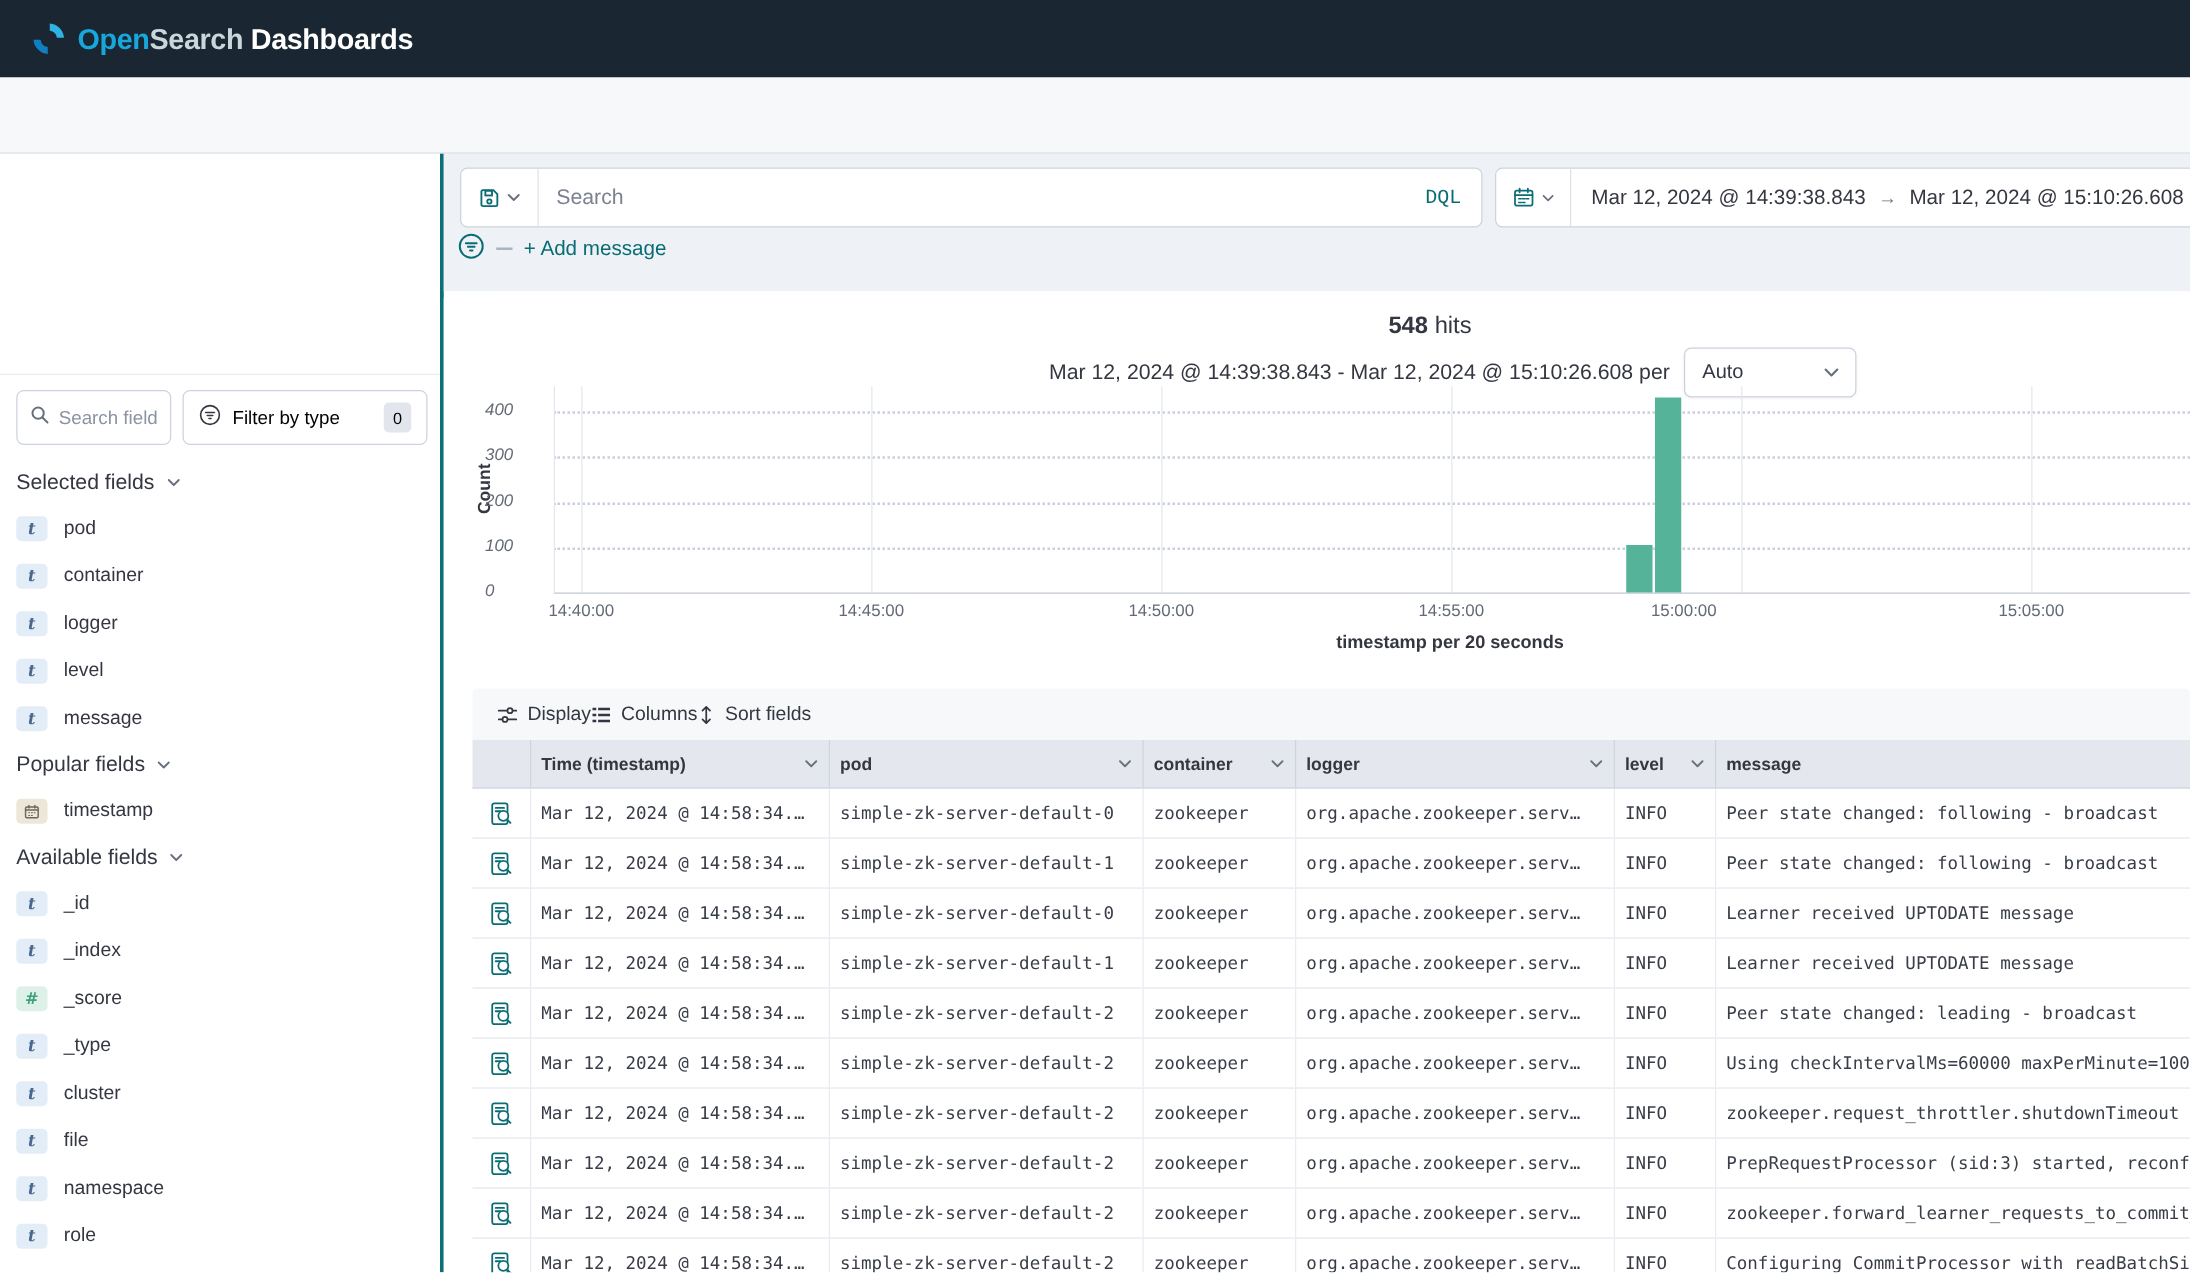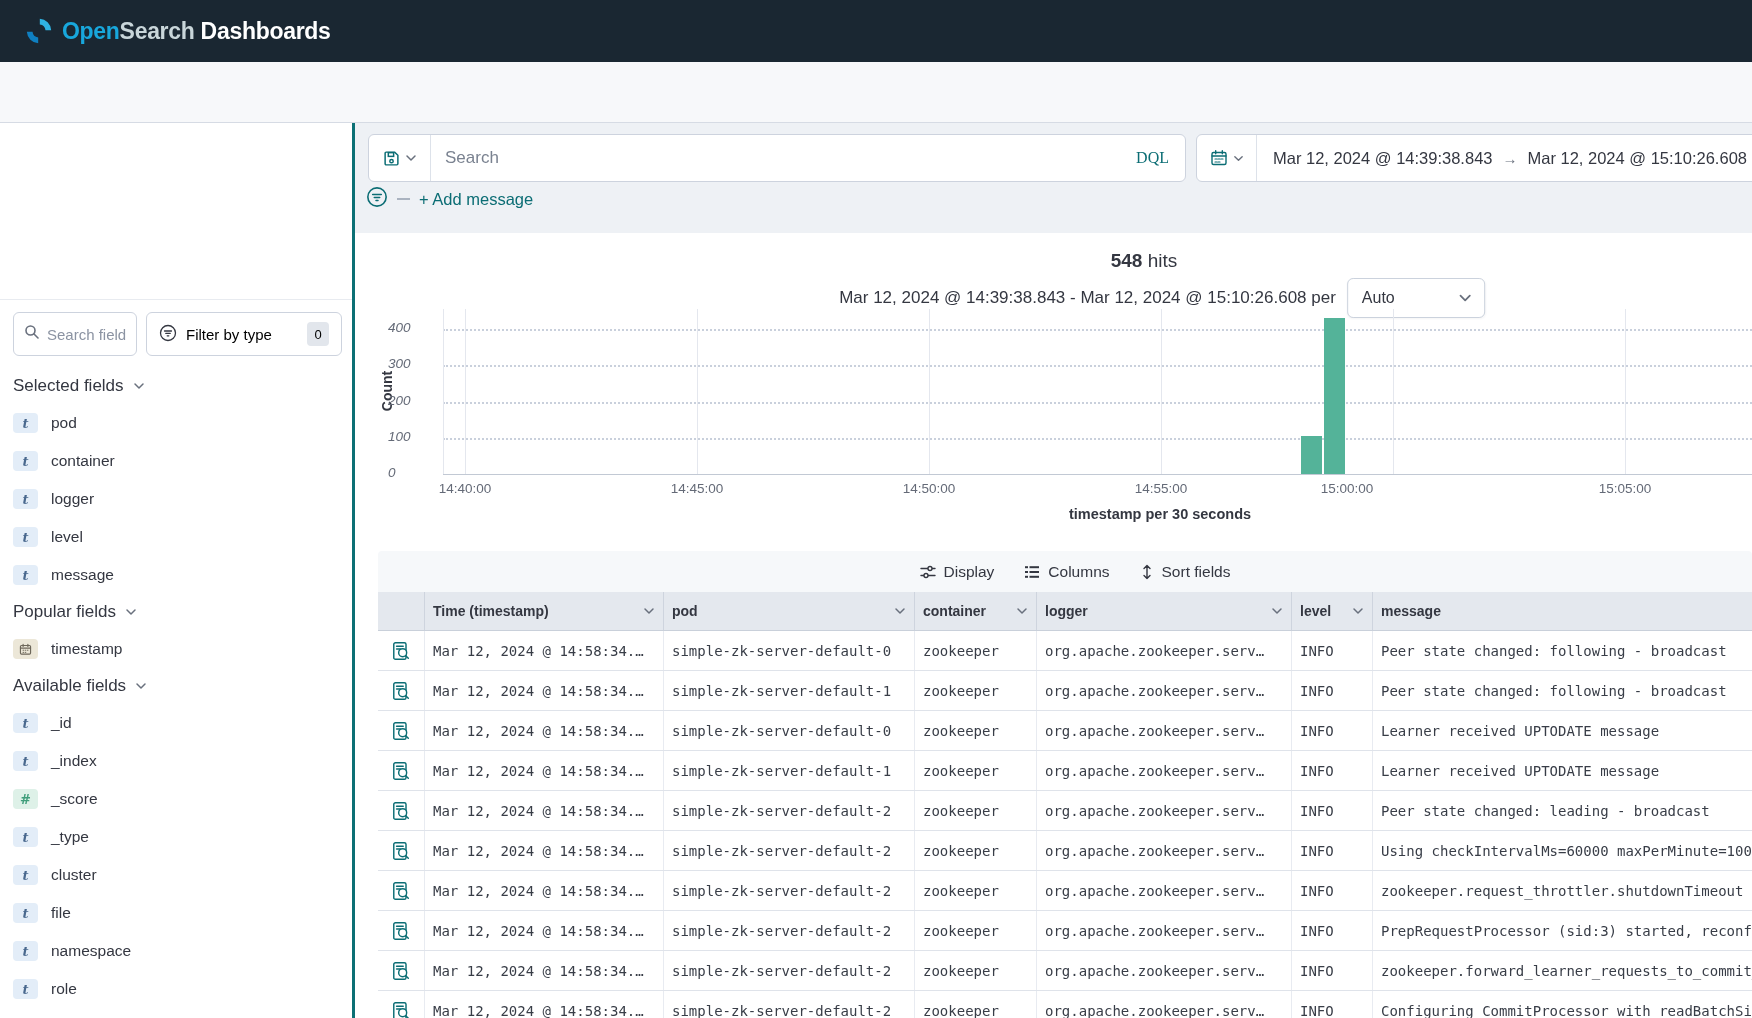--- a/index.html
+++ b/index.html
@@ -47,21 +47,21 @@
   .badge-date { background:#ece7d8; color:#6d675a; }
   .chev { color:#69707d; display:inline-flex; }
   
   #divider { position:absolute; left:352px; top:123px; width:3px; height:895px; background:#0c7075; }
   
   #band { position:absolute; left:355px; top:123px; width:1397px; height:110px; background:#eef1f5; }
   #querybox { position:absolute; left:368px; top:134px; width:818px; height:48px; background:#fff; border:1px solid #cdd3de; border-radius:6px; display:flex; align-items:center; }
   #saved-query-btn { width:62px; height:100%; border:none; border-right:1px solid #dde2ea; background:none; cursor:pointer; display:flex; align-items:center; justify-content:center; gap:5px; color:#0b6d74; }
   #search-input { flex:1; border:none; outline:none; font-size:17px; padding:0 14px; color:#343741; font-family:inherit; background:transparent; }
   #search-input::placeholder { color:#7a8290; }
-  #dql-btn { border:none; background:none; color:#0b6d74; font-size:16px; padding:0 16px; cursor:pointer; font-family:Liberation Serif, serif; }
+  #dql-btn { border:none; background:none; color:#0b6d74; font-size:16px; padding:0 16px; cursor:pointer; font-family:Liberation Mono, monospace; }
   #datebox { position:absolute; left:1196px; top:134px; width:566px; height:48px; background:#fff; border:1px solid #cdd3de; border-radius:6px; display:flex; align-items:center; }
   #date-toggle { width:60px; height:100%; border:none; border-right:1px solid #dde2ea; background:none; cursor:pointer; display:flex; align-items:center; justify-content:center; gap:5px; color:#0b6d74; }
   #date-range { display:flex; align-items:center; gap:10px; font-size:16.5px; padding-left:16px; white-space:nowrap; }
   #date-arrow { color:#69707d; font-size:15px; }
   
   #filterrow { position:absolute; left:366px; top:186px; height:26px; display:flex; align-items:center; gap:9px; }
   #filter-dash { width:13px; height:2px; background:#aab3c0; }
   #add-filter { background:none; border:none; color:#0b6d74; font-size:16.5px; cursor:pointer; font-family:inherit; }
   
   #panel { position:absolute; left:355px; top:233px; width:1397px; height:785px; background:#fff; border-radius:6px 6px 0 0; }
@@ -75,21 +75,21 @@
   .grid-h { position:absolute; left:85px; right:0; height:0; }
   .grid-h.dot { border-top:2px dotted #c9d0dc; }
   .grid-h.solid { border-top:1px solid #c2c9d4; }
   .grid-v { position:absolute; top:14px; height:165px; width:1px; background:#e4e7ee; }
   .ytick { position:absolute; width:44px; font-size:13.5px; color:#646a77;font-style:italic; }
   .xtick { position:absolute; width:90px; text-align:center; font-size:13.5px; color:#646a77; top:186px; }
   .bar { position:absolute; background:#54b399; cursor:pointer; }
   #count-label { position:absolute; left:-50px; top:87px; width:160px; height:18px; text-align:center; transform:rotate(-90deg); font-weight:700; font-size:14px; color:#343741; }
   #x-axis-title { position:absolute; left:602px; top:211px; width:400px; text-align:center; font-weight:700; font-size:14.5px; color:#343741; }
   
-  #grid-toolbar { position:absolute; left:378px; top:551px; width:1374px; height:41px; background:#f6f8fa; display:flex; align-items:center; gap:30px; padding-left:20px; border-radius:4px 4px 0 0;justify-content:center; }
+  #grid-toolbar { position:absolute; left:378px; top:551px; width:1374px; height:41px; background:#f6f8fa; display:flex; align-items:center; padding-left:20px; border-radius:4px 4px 0 0; }
   .tb-btn { background:none; border:none; cursor:pointer; display:flex; align-items:center; gap:8px; font-size:15.5px; color:#343741; font-family:inherit; }
   .tb-ic { color:#343741; display:inline-flex; }
   
   #grid { position:absolute; left:378px; top:592px; width:1374px; }
   .g-head { display:flex; height:39px; background:#e4e8ee; border-bottom:1px solid #c9d0da; }
   .g-th { display:flex; align-items:center; justify-content:space-between; padding:0 8px; font-size:14px; font-weight:700; border-right:1px solid #ced4de; overflow:hidden; white-space:nowrap; cursor:pointer; }
   .g-th:last-child { border-right:none; }
   .g-row { display:flex; height:40px; border-bottom:1px solid #dfe3ea; background:#fff; }
   .g-td { display:flex; align-items:center; padding:0 8px; font-family:"DejaVu Sans Mono","Liberation Mono",monospace; font-size:14px; color:#383d47; border-right:1px solid #e8ebf1; overflow:hidden; white-space:nowrap; }
   .g-td:last-child { border-right:none; }
@@ -320,21 +320,21 @@
       <span class="chev">
           <svg width="14" height="14" viewBox="0 0 12 12">
             <path d="M2 4l4 4 4-4" fill="none" stroke="currentColor" stroke-width="1.5" stroke-linecap="round" stroke-linejoin="round"></path>
           </svg>
         </span>
     </div>
   </div>
 
   <div id="chart-plot">
     <div id="count-label">Count</div>
-    <div id="x-axis-title">timestamp per 30 seconds</div>
+    <div id="x-axis-title">timestamp per 20 seconds</div>
   <div class="grid-h solid" style="top: 179px;"></div>
       <div class="ytick" style="left: 30px; top: 170px;">0</div>
       <div class="grid-h dot" style="top: 142.75px;"></div>
       <div class="ytick" style="left: 30px; top: 133.75px;">100</div>
       <div class="grid-h dot" style="top: 106.5px;"></div>
       <div class="ytick" style="left: 30px; top: 97.5px;">200</div>
       <div class="grid-h dot" style="top: 70.25px;"></div>
       <div class="ytick" style="left: 30px; top: 61.25px;">300</div>
       <div class="grid-h dot" style="top: 34px;"></div>
       <div class="ytick" style="left: 30px; top: 25px;">400</div>

